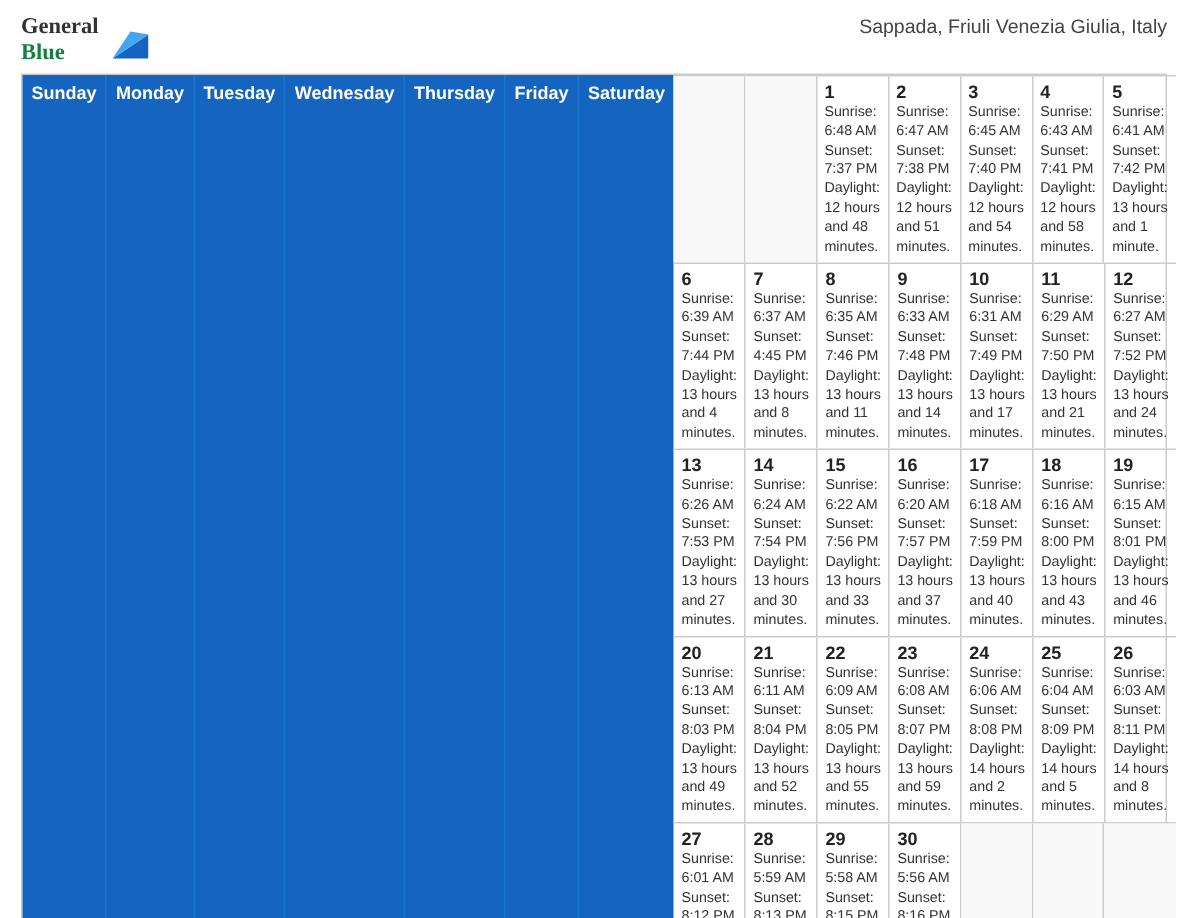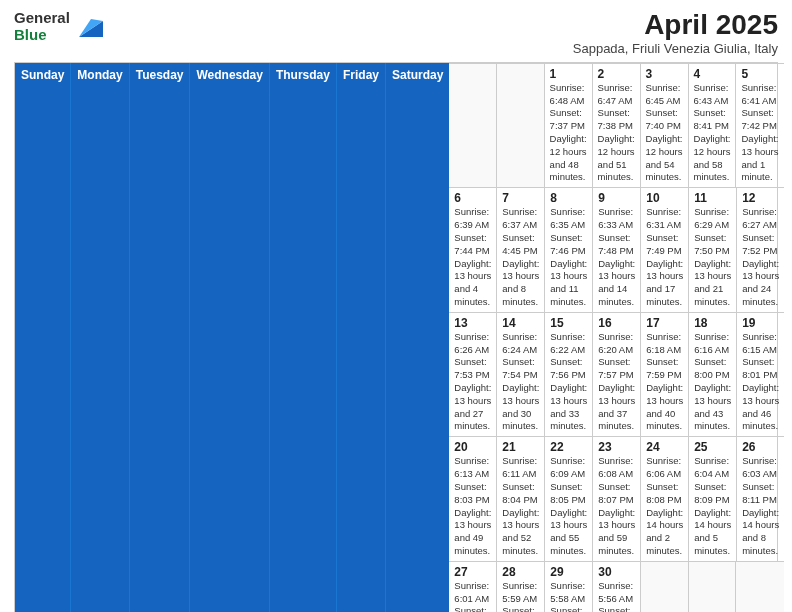--- a/index.html
+++ b/index.html
@@ -19,22 +19,23 @@
       flex-direction: column;
     }
     .header {
       display: flex;
       justify-content: space-between;
       align-items: flex-start;
       margin-bottom: 6px;
     }
     .logo {
       display: flex;
-      align-items: center;
+      align-items: flex-end;
       gap: 2px;
+      font-family: Liberation Serif, serif;
     }
     .logo-text {
       display: flex;
       flex-direction: column;
       line-height: 1.1;
     }
     .logo-general {
       font-size: 15px;
       font-weight: bold;
       color: #333;
@@ -120,21 +121,20 @@
       <div class="logo-text">
         <span class="logo-general">General</span>
         <span class="logo-blue">Blue</span>
       </div>
       <svg class="logo-icon" viewBox="0 0 28 28" xmlns="http://www.w3.org/2000/svg">
         <polygon points="4,24 28,8 28,24" fill="#1565C0"></polygon>
         <polygon points="4,24 16,6 28,8" fill="#42A5F5"></polygon>
       </svg>
     </div>
     <div class="title-block">
-      <div class="main-title">April 2025</div>
       <div class="subtitle">Sappada, Friuli Venezia Giulia, Italy</div>
     </div>
   </div>
 
   <div class="calendar">
     <div class="cal-header-row" id="cal-header">
         <div class="cal-header-cell">Sunday</div>
         <div class="cal-header-cell">Monday</div>
         <div class="cal-header-cell">Tuesday</div>
         <div class="cal-header-cell">Wednesday</div>
@@ -163,21 +163,21 @@
           <div class="cal-cell">
             <div class="day-number">3</div>
             <div class="day-info" style="white-space: pre-line;">Sunrise: 6:45 AM
 Sunset: 7:40 PM
 Daylight: 12 hours
 and 54 minutes.</div>
           </div>
           <div class="cal-cell">
             <div class="day-number">4</div>
             <div class="day-info" style="white-space: pre-line;">Sunrise: 6:43 AM
-Sunset: 8:41 PM
+Sunset: 7:41 PM
 Daylight: 12 hours
 and 58 minutes.</div>
           </div>
           <div class="cal-cell">
             <div class="day-number">5</div>
             <div class="day-info" style="white-space: pre-line;">Sunrise: 6:41 AM
 Sunset: 7:42 PM
 Daylight: 13 hours
 and 1 minute.</div>
           </div>

